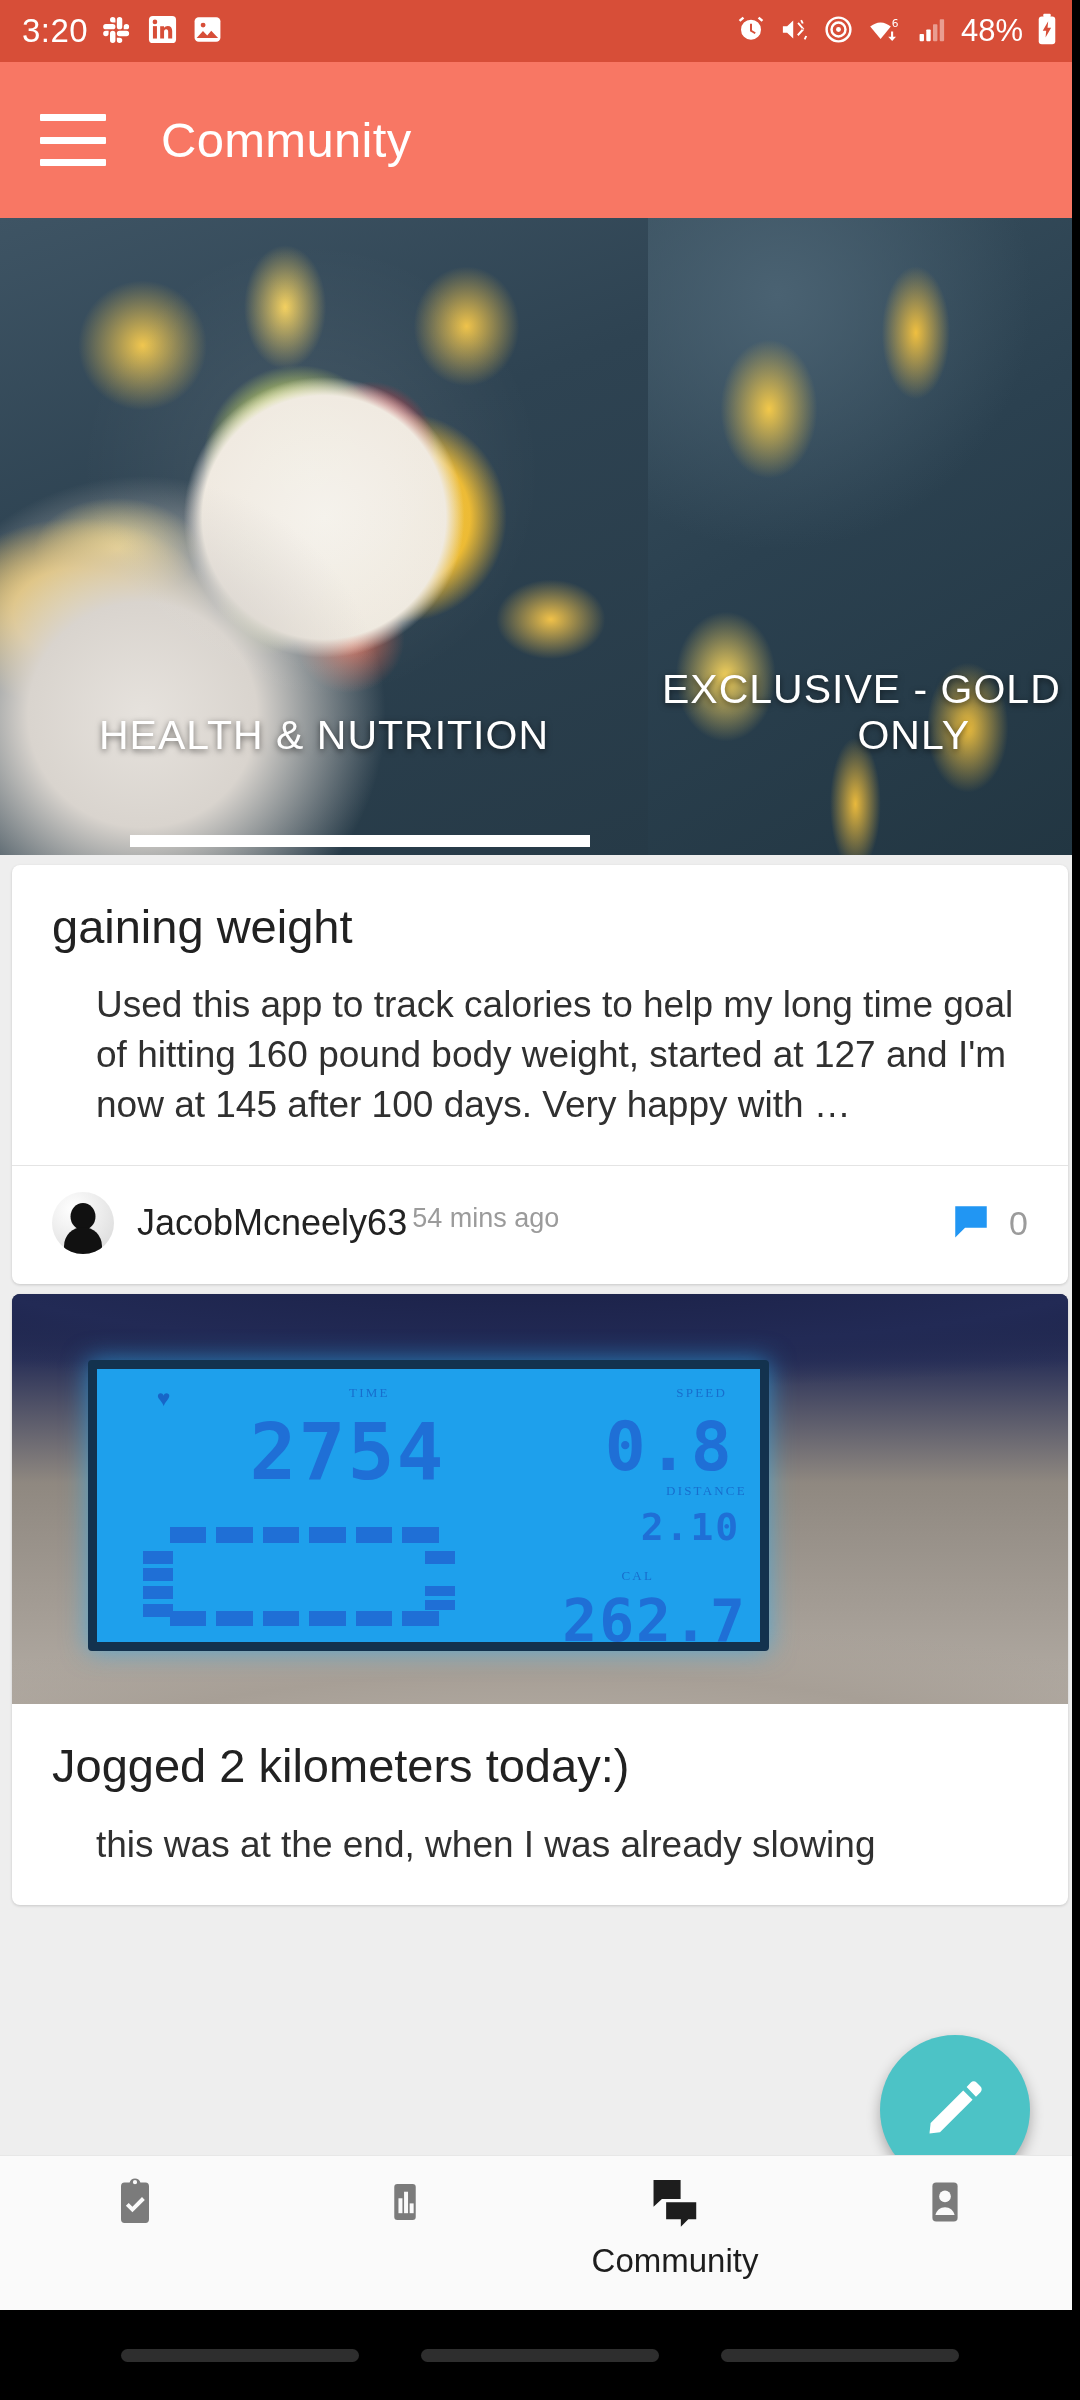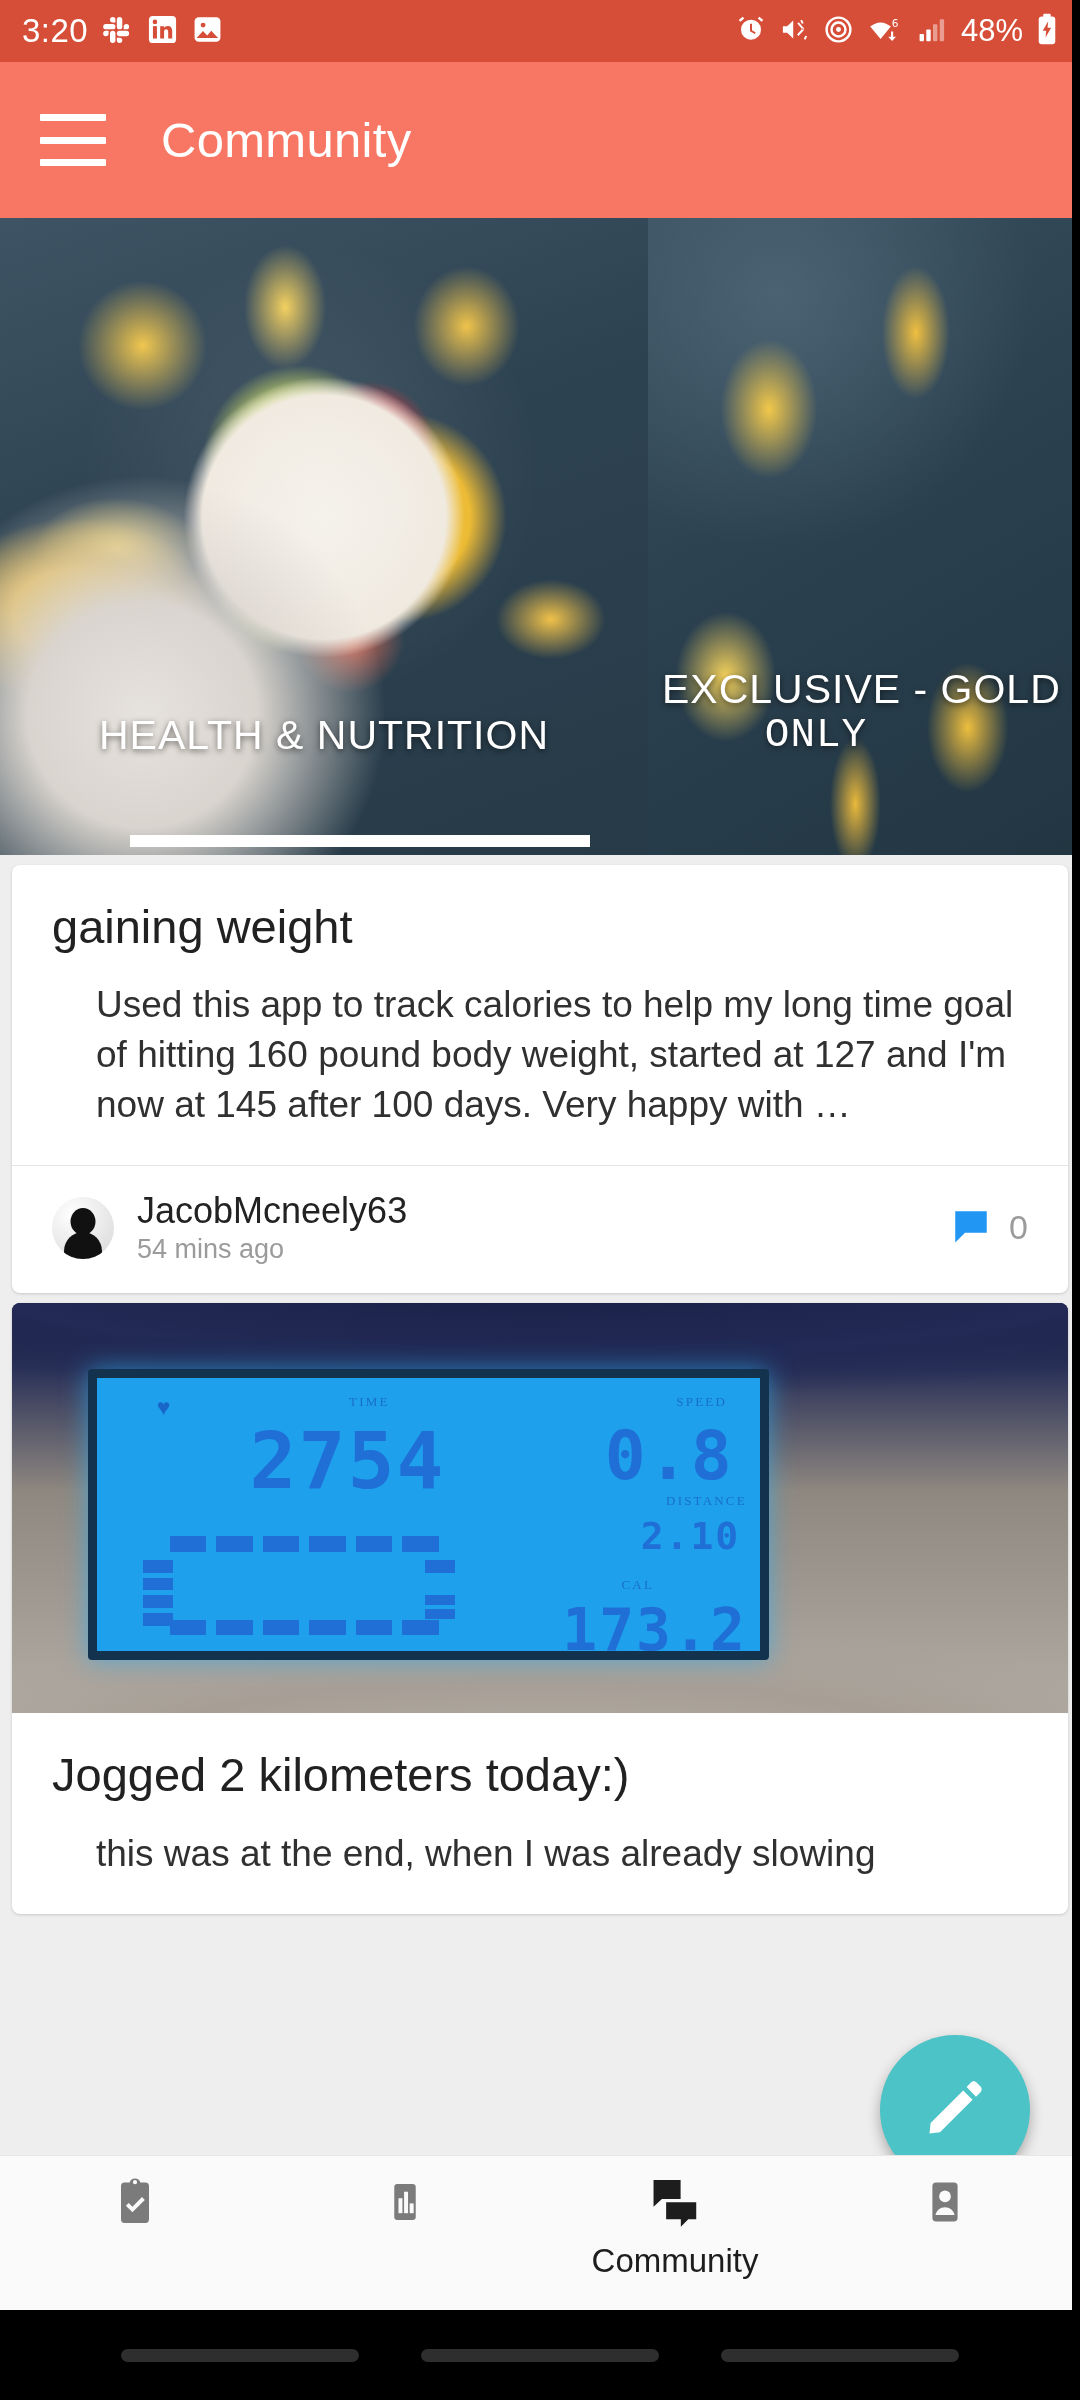--- a/index.html
+++ b/index.html
@@ -82,21 +82,21 @@
       linear-gradient(150deg, #39505f 0%, #2b4150 45%, #223642 100%);
   }
   .slide-caption{
     position:absolute; left:0; right:0; bottom:96px;
     text-align:center; color:#fff;
     font-size:41px; font-weight:400; letter-spacing:1px; line-height:1.12;
     text-shadow:0 2px 6px rgba(0,0,0,.55);
     padding:0 10px;
   }
   #slide-1 .slide-caption{ white-space:nowrap; text-align:left; padding-left:14px; }
-  #slide-1 .cap-line2{ display:block; text-align:center; padding-right:100px;font-family:Liberation Mono, monospace; }
+  #slide-1 .cap-line2{ display:block; text-align:right; padding-right:100px; }
   #carousel-indicator{
     position:absolute; left:130px; bottom:8px; width:460px; height:12px;
     background:#ffffff;
   }
 
   
   #feed{ position:absolute; top:855px; left:0; width:1080px; height:1390px; background:#eeeeee; overflow:hidden; }
 
   .card{
     margin:10px 12px 0 12px; background:#fff; border-radius:8px;
@@ -120,21 +120,21 @@
     position:relative; overflow:hidden; flex:none;
   }
   .avatar::before{
     content:""; position:absolute; left:50%; top:11px; transform:translateX(-50%);
     width:25px; height:27px; border-radius:50%; background:#111;
   }
   .avatar::after{
     content:""; position:absolute; left:50%; top:35px; transform:translateX(-50%);
     width:38px; height:34px; border-radius:19px 19px 0 0; background:#111;
   }
-  .author-block{ margin-left:23px; display:flex; flex-direction:column; gap:5px; }
+  .author-block{ margin-left:23px; display:flex; gap:5px; }
   .author-name{ font-size:36px; color:#222; font-weight:400; line-height:1.05; }
   .post-time{ font-size:27px; color:#9b9b9b; font-weight:400; line-height:1.05; }
   .comment-group{ margin-left:auto; display:flex; align-items:center; gap:17px; }
   .comment-count{ font-size:34px; color:#9b9b9b; }
 
   
   #photo-treadmill{
     position:relative; width:100%; height:410px; overflow:hidden;
     background:
       radial-gradient(ellipse 115% 64% at 50% 118%, #b9b2aa 0%, #a79f96 40%, rgba(167,159,150,0) 62%),
@@ -331,21 +331,21 @@
           <span class="lcd-label" id="lbl-time">TIME</span>
           <span class="lcd-value" id="val-time">2754</span>
 
           <span class="lcd-label" id="lbl-speed">SPEED</span>
           <span class="lcd-value" id="val-speed">0.8</span>
 
           <span class="lcd-label" id="lbl-distance">DISTANCE</span>
           <span class="lcd-value" id="val-distance">2.10</span>
 
           <span class="lcd-label" id="lbl-cal">CAL</span>
-          <span class="lcd-value" id="val-cal">173.2</span>
+          <span class="lcd-value" id="val-cal">262.7</span>
 
           <div id="lcd-track">
             <div class="seg" style="left:8%;top:0;width:11%;height:16%"></div>
             <div class="seg" style="left:22%;top:0;width:11%;height:16%"></div>
             <div class="seg" style="left:36%;top:0;width:11%;height:16%"></div>
             <div class="seg" style="left:50%;top:0;width:11%;height:16%"></div>
             <div class="seg" style="left:64%;top:0;width:11%;height:16%"></div>
             <div class="seg" style="left:78%;top:0;width:11%;height:16%"></div>
             <div class="seg" style="left:0;top:24%;width:9%;height:13%"></div>
             <div class="seg" style="left:0;top:42%;width:9%;height:13%"></div>

